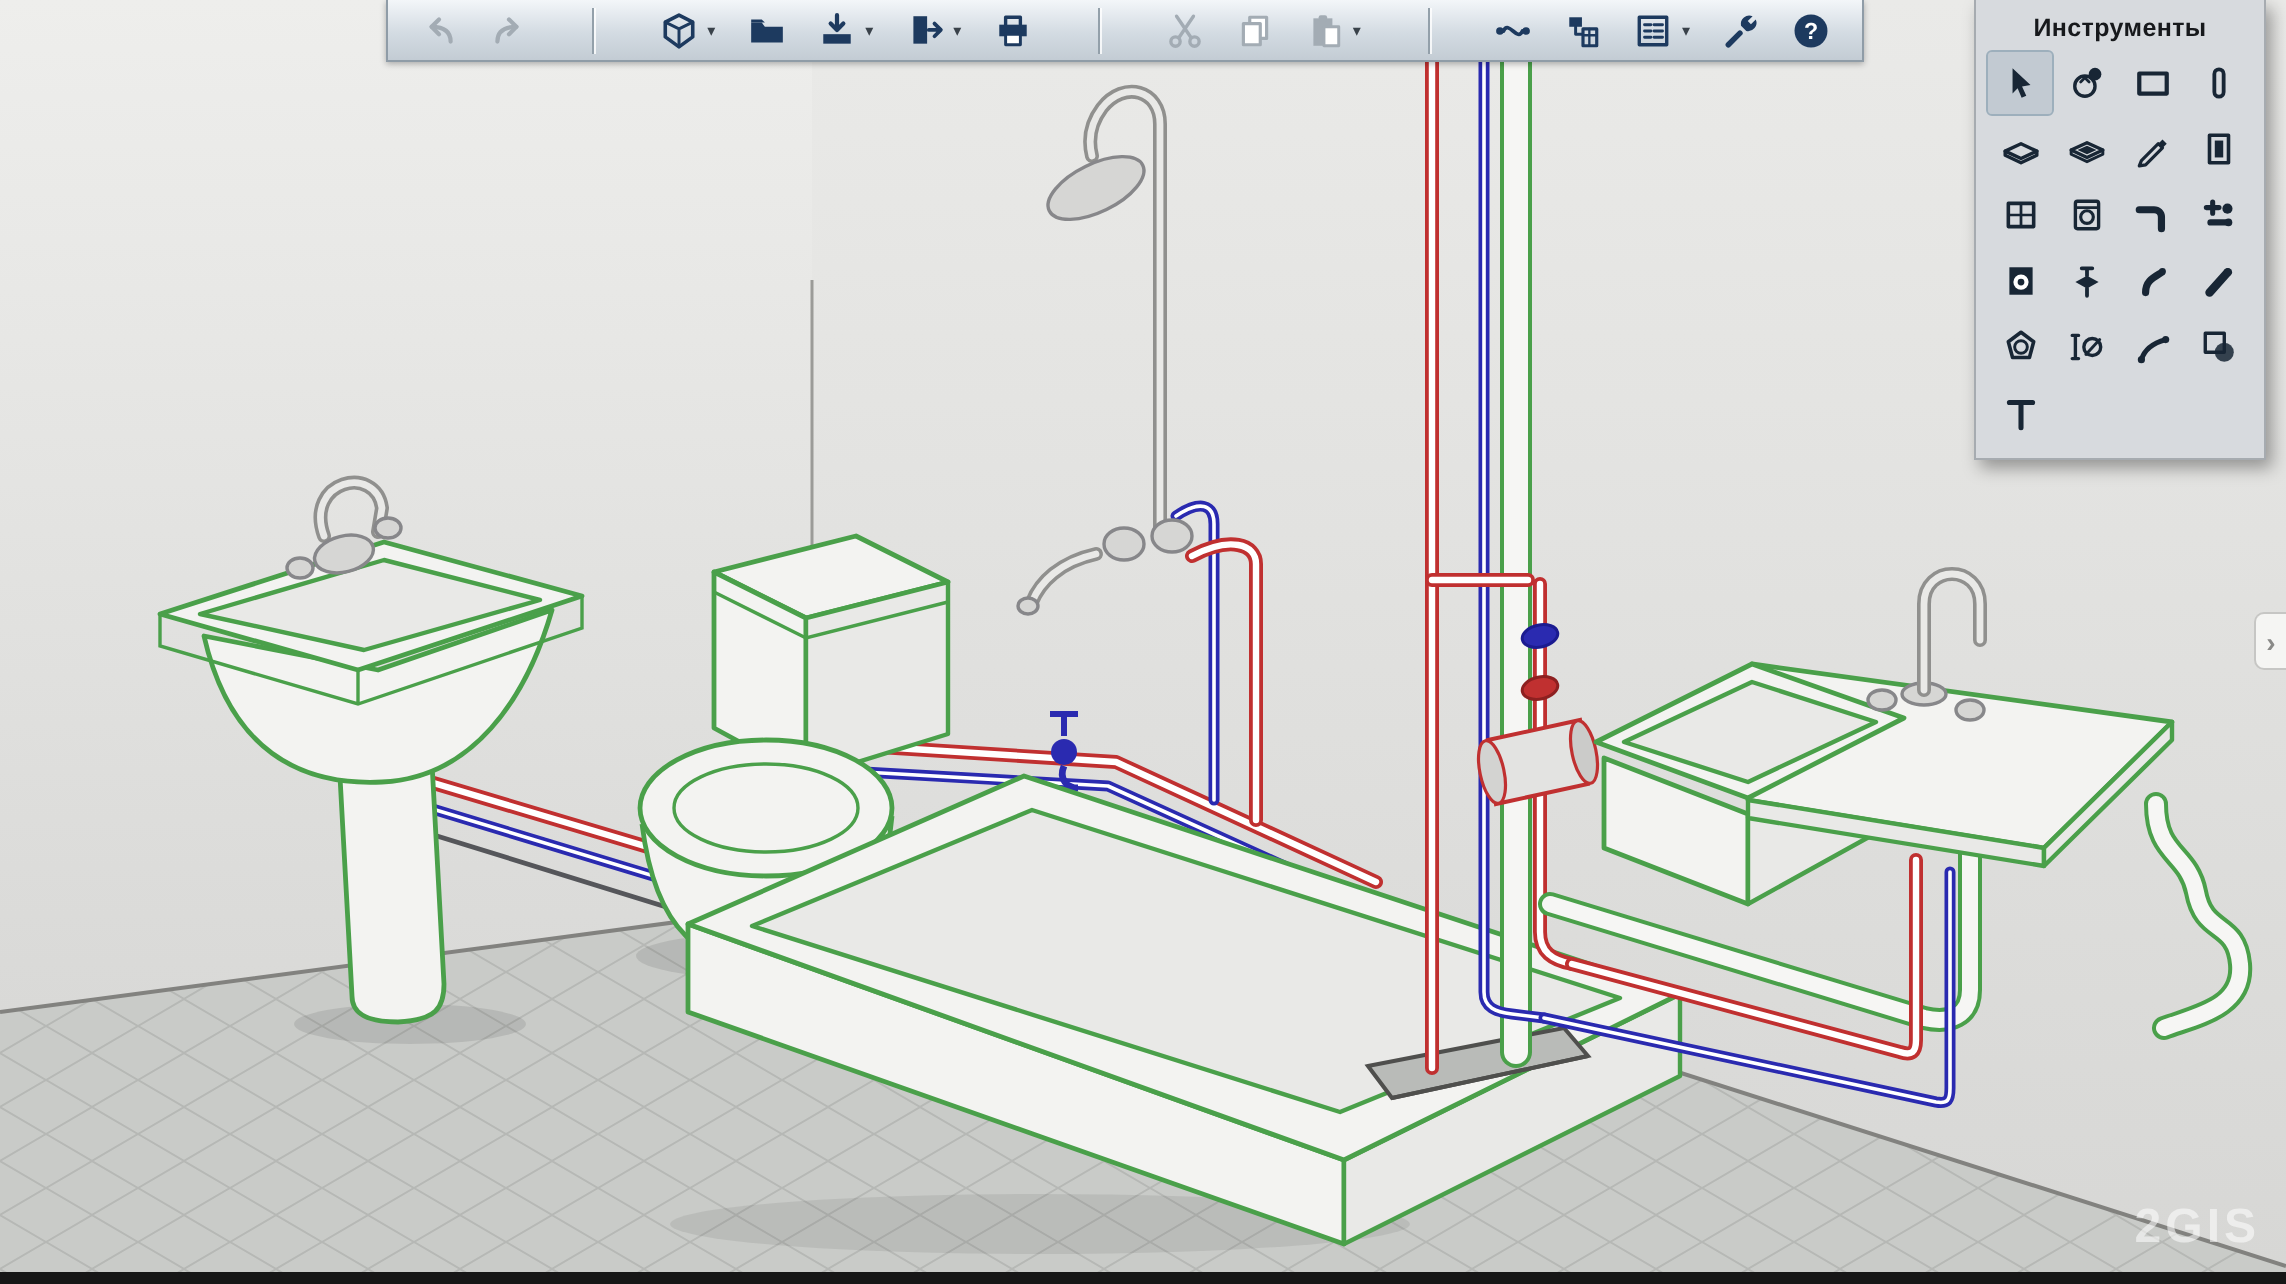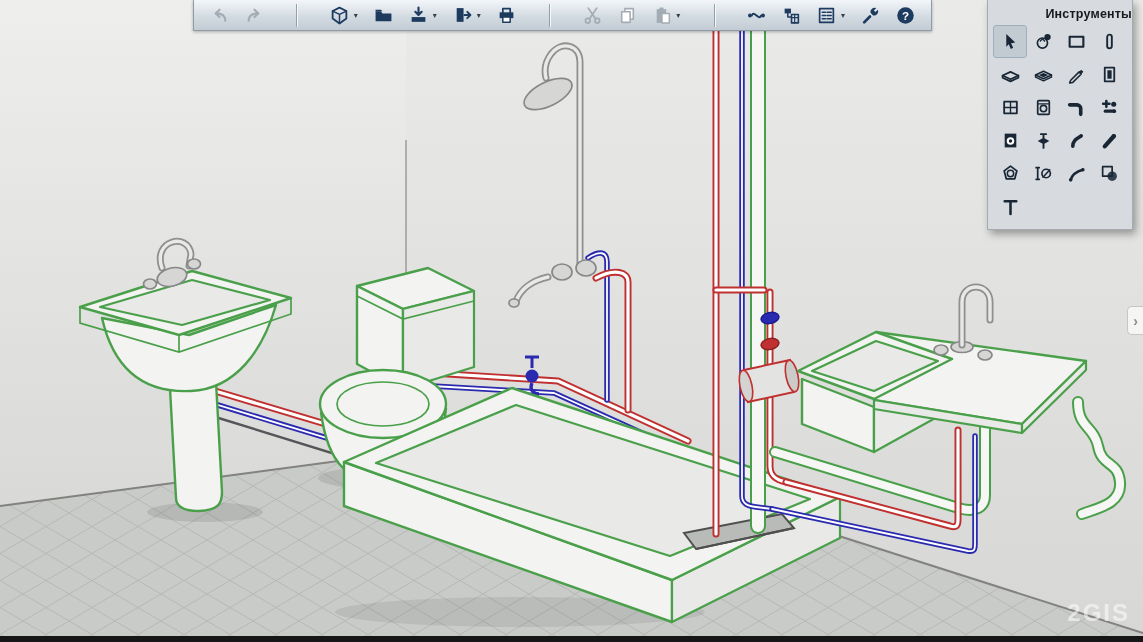--- a/index.html
+++ b/index.html
@@ -33,21 +33,21 @@
     color:#1d3a5f;border-radius:3px;cursor:default}
   .tb-btn svg{width:19px;height:19px}
   .tb-btn.disabled{color:#a3acb4}
   .tb-wrap{display:flex;align-items:center}
   .tb-caret{font-size:8px;color:#39424a;margin-left:1px;width:8px}
   .tb-sep{width:1px;height:23px;background:#93a0aa;box-shadow:1px 0 0 rgba(255,255,255,.8);}
   
   #palette{position:absolute;left:987px;top:0;width:146px;box-sizing:border-box;
     background:#d7dade;border:1px solid #a6abb0;border-top:none;
     box-shadow:3px 4px 8px rgba(0,0,0,.35);padding-bottom:7px}
-  #palette-title{text-align:right;font-size:12.5px;font-weight:bold;color:#17191c;
+  #palette-title{text-align:center;font-size:12.5px;font-weight:bold;color:#17191c;
     padding:7px 0 5px;letter-spacing:.2px}
   #palette-grid{display:grid;grid-template-columns:repeat(4,33px);justify-content:center;row-gap:2px}
   .tool{width:32px;height:31px;display:flex;align-items:center;justify-content:center;
     color:#182635;border-radius:2px;cursor:default}
   .tool svg{width:19px;height:19px}
   .tool.selected{background:#c2cad2;outline:1px solid #9dafbc}
   
   #edge-tab{position:absolute;right:0;top:306px;width:15px;height:27px;
     background:#f5f5f3;border:1px solid #c6c6c4;border-right:none;border-radius:5px 0 0 5px;
     color:#8a8a88;display:flex;align-items:center;justify-content:center;

